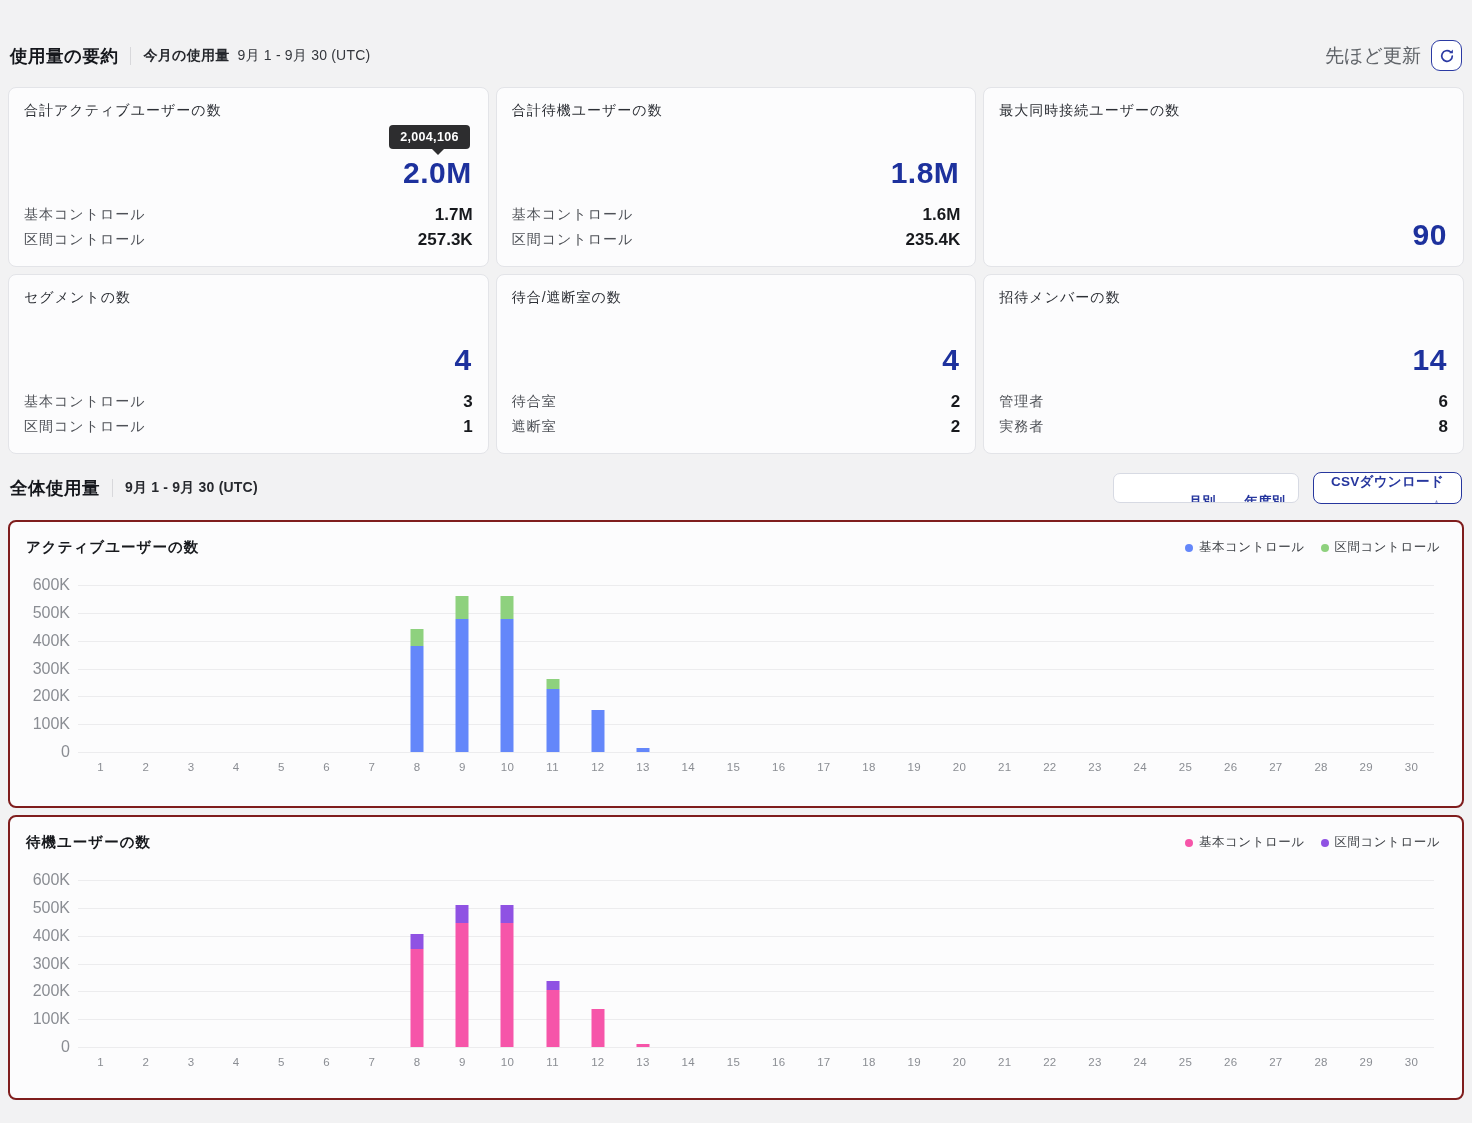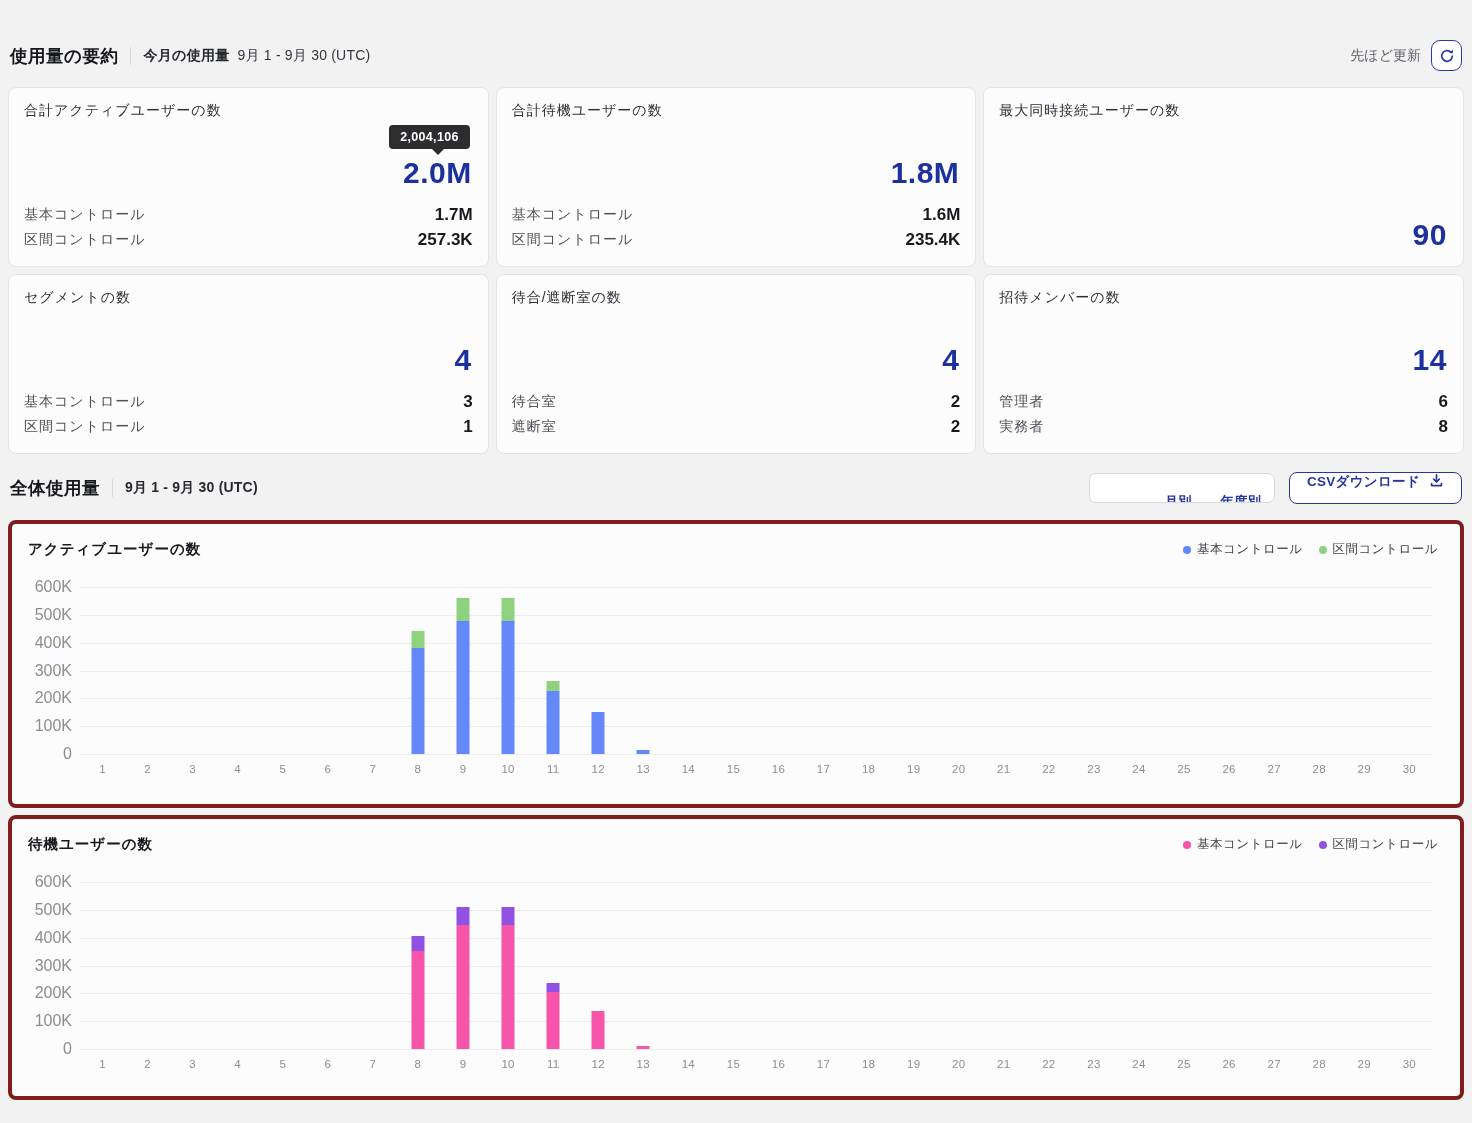--- a/index.html
+++ b/index.html
@@ -15,21 +15,21 @@
   h1.page-title { font-size:21px; font-weight:700; color:#15171c; margin:4px 2px 0; letter-spacing:.5px; }
 
   .section-head { display:flex; align-items:center; margin:30px 2px 16px; }
   .section-head.overall { margin-top:18px; }
   .sec-title { font-size:17.5px; font-weight:700; color:#15171c; letter-spacing:.5px; }
   .vsep { width:1px; height:18px; background:#d8d8db; margin:0 12px; flex:0 0 auto; }
   .sub-title { font-size:14px; font-weight:700; color:#26282d; margin-right:8px; letter-spacing:.3px; }
   .period { font-size:14px; font-weight:500; color:#33363c; letter-spacing:.2px; }
   .period.strong { font-weight:700; color:#26282d; }
   .spacer { flex:1; }
-  .updated { font-size:14px; color:#606469; margin-right:10px; }
+  .updated { font-size:19px; color:#606469; margin-right:10px; }
   .refresh-btn { width:31px; height:31px; border:1.5px solid #2b3aa3; border-radius:9px; background:#fff;
     display:flex; align-items:center; justify-content:center; cursor:pointer; padding:0; }
 
   .cards { display:grid; grid-template-columns:repeat(3,1fr); gap:7px; }
   .card { background:#fcfcfd; border:1px solid #e3e4e8; border-radius:8px; height:180px;
     padding:14px 15px; display:flex; flex-direction:column; }
   .card-title { font-size:14px; font-weight:500; color:#2c2f35; letter-spacing:1px; }
   .card-value-wrap { margin-top:auto; text-align:right; position:relative; padding-right:1px; }
   .card-value { font-size:30px; font-weight:700; color:#1d319d; line-height:1.15; letter-spacing:.5px; }
   .card-rows { margin-top:12px; }
@@ -41,23 +41,23 @@
     font-size:12.5px; font-weight:700; padding:5px 11px; border-radius:4px; white-space:nowrap; letter-spacing:.3px; }
   .tooltip::after { content:""; position:absolute; top:100%; right:26px; border:6px solid transparent;
     border-top-color:#2d2d2f; border-bottom-width:0; }
 
   .tabs { display:flex; align-items:stretch; background:#fff; border:1px solid #d7dae3; border-radius:7px; height:30px; overflow:hidden; }
   .tab { min-width:58px; padding:0 13px; display:flex; align-items:center; justify-content:center;
     font-size:13.5px; font-weight:700; color:#27379e; cursor:pointer; border-left:1px solid #e4e6ed; background:#fff;margin-top:28px; }
   .tab:first-child { border-left:none; }
   .tab.active { background:#1e339e; color:#fff; border-radius:6px; border-left:none; }
   .csv-btn { margin-left:14px; height:32px; padding:0 17px; border:1.6px solid #27379e; border-radius:8px;
-    background:#fff; color:#27379e; font-weight:700; font-size:13.5px; display:flex; align-items:flex-start; gap:9px; cursor:pointer; letter-spacing:.3px; }
-
-  .chart-card { background:#fcfcfd; border:4px solid #7f1d1d; border-radius:8px; padding:16px 16px 12px; margin-bottom:7px; height:288px; }
+    background:#fff; color:#27379e; font-weight:700; font-size:13.5px; display:flex; align-items:flex-end; gap:9px; cursor:pointer; letter-spacing:.3px;flex-direction:column; }
+
+  .chart-card { background:#fcfcfd; border:2px solid #7f1d1d; border-radius:8px; padding:16px 16px 12px; margin-bottom:7px; height:288px; }
   .chart-card:last-child { height:285px; }
   .chart-head { display:flex; justify-content:space-between; align-items:center; }
   .chart-title { font-size:14.5px; font-weight:700; color:#17191d; letter-spacing:1px; }
   .legend { display:flex; gap:16px; align-items:center; margin-right:6px; }
   .legend-item { display:flex; gap:6px; align-items:center; font-size:12.5px; color:#3f4247; cursor:pointer; letter-spacing:.5px; }
   .legend-dot { width:8px; height:8px; border-radius:50%; flex:0 0 auto; }
 
   .plot-wrap { position:relative; margin:28px 12px 0 52px; height:167px; }
   .gridline { position:absolute; left:0; right:0; height:1px; background:#ececee; }
   .y-label { position:absolute; left:-52px; width:44px; text-align:right; font-size:16px; color:#8a8d93; line-height:12px; }

